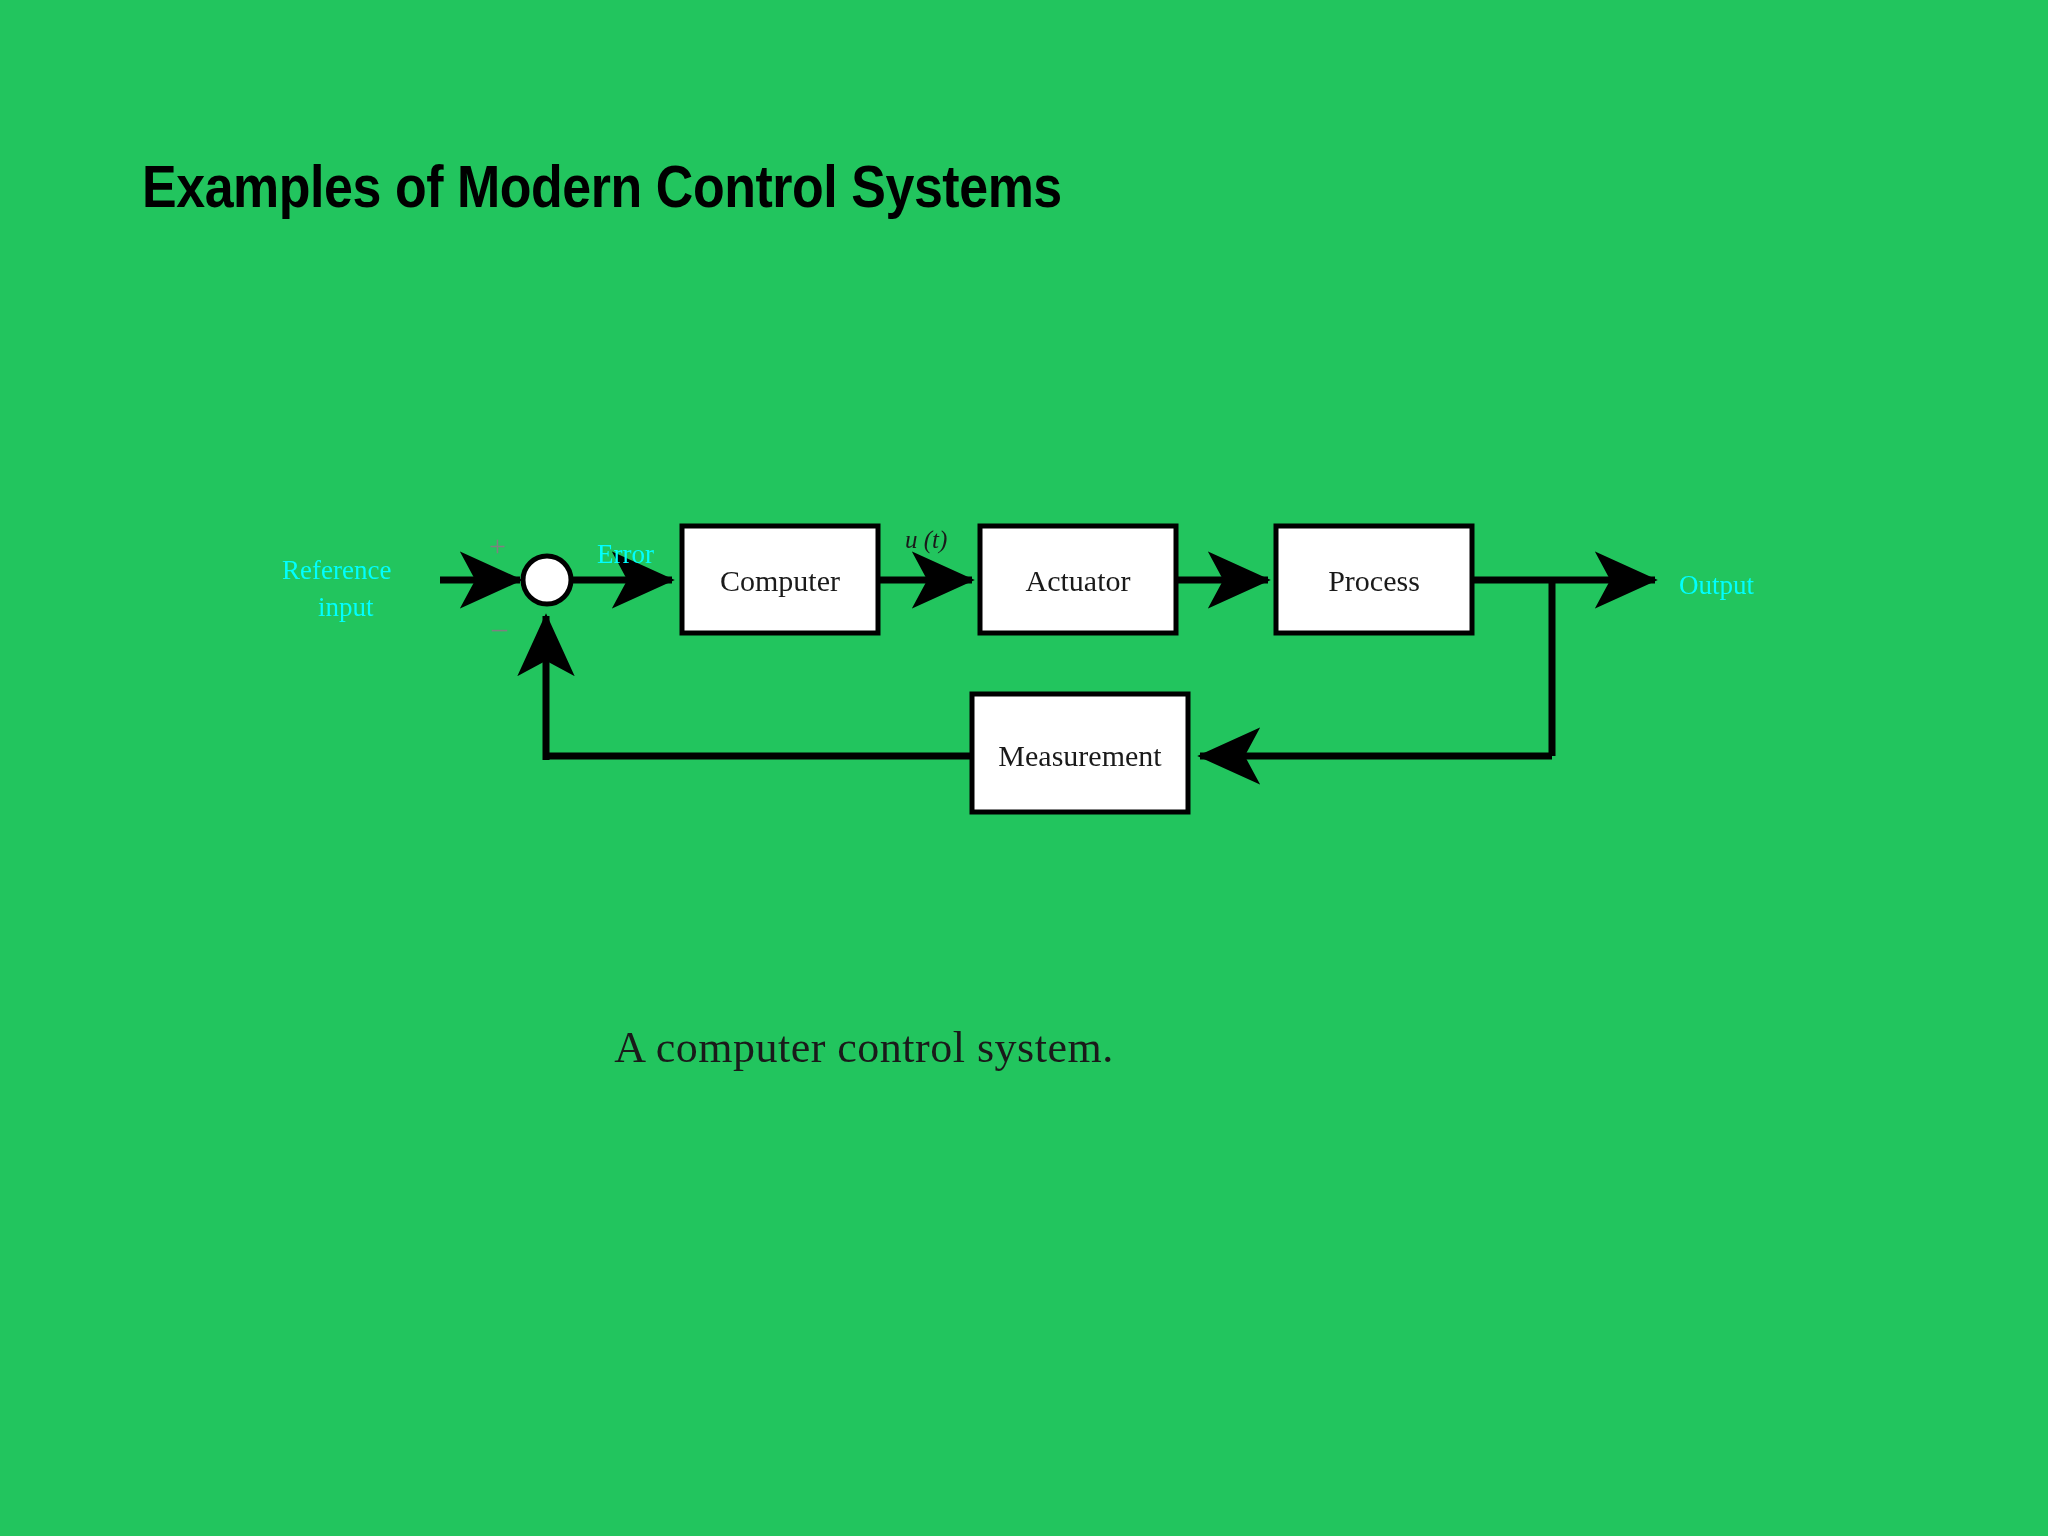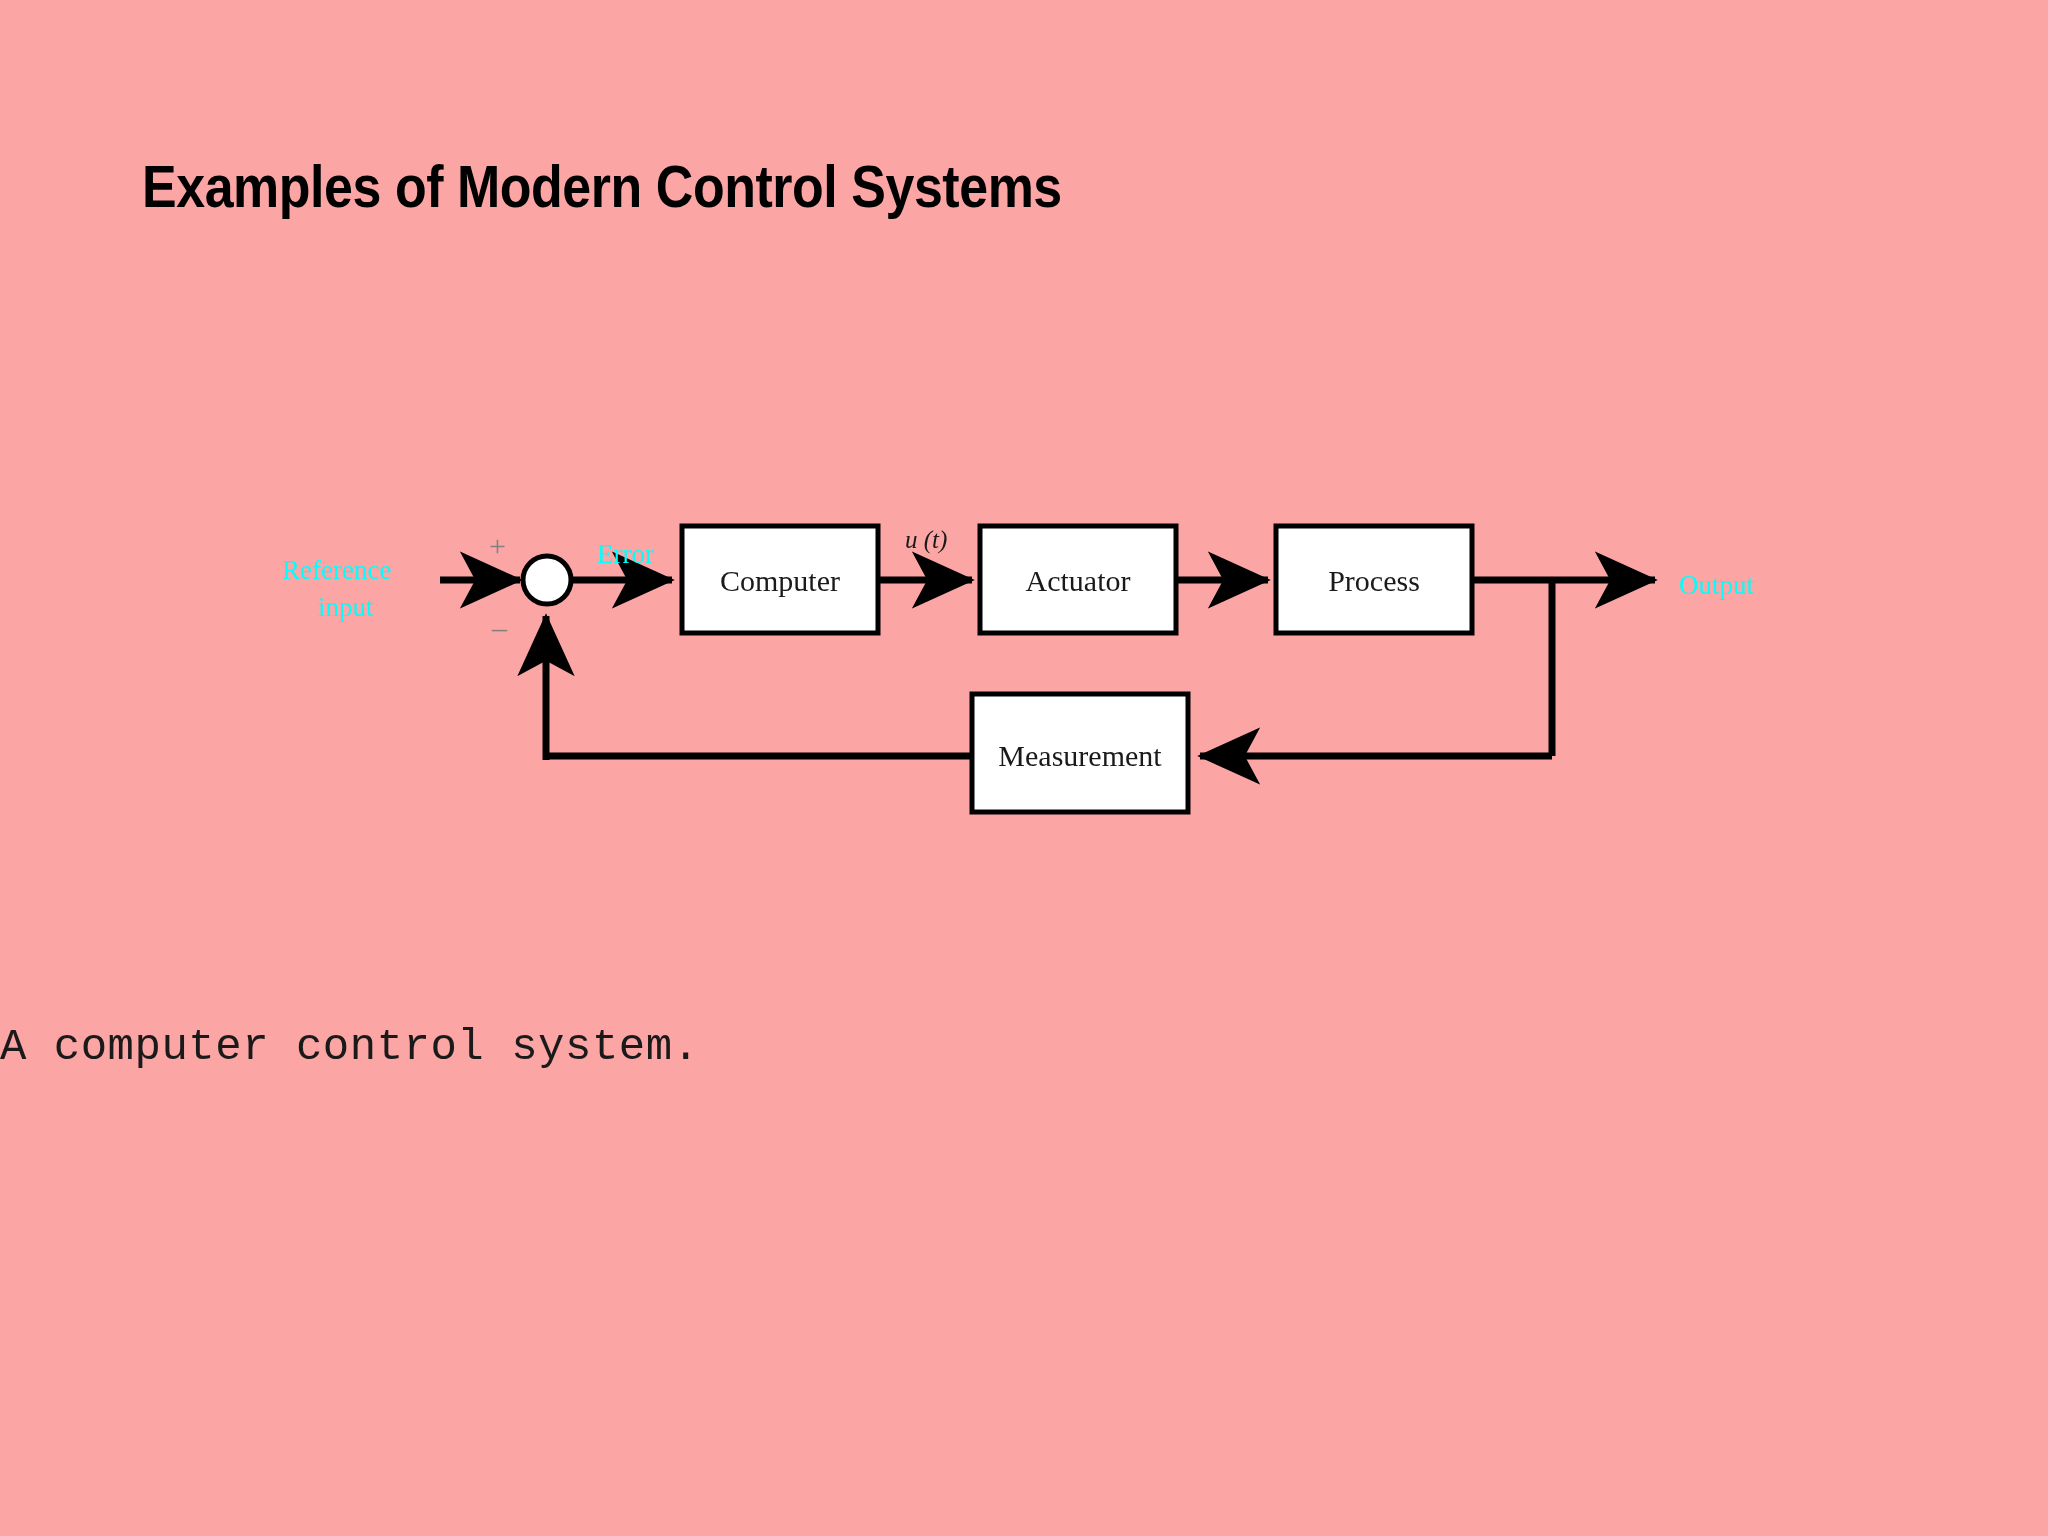--- a/index.html
+++ b/index.html
@@ -11,21 +11,21 @@
   body {
     width: 2048px;
     height: 1536px;
     position: relative;
     overflow: hidden;
     font-family: "Liberation Sans", sans-serif;
   }
   #slide {
     position: absolute;
     inset: 0;
-    background: #fca5a5;
+    background: #22c55e;
   }
   #slide-title {
     position: absolute;
     left: 142px;
     top: 118px;
     font-family: "Liberation Sans Narrow", "Liberation Sans", sans-serif;
     font-weight: bold;
     font-size: 59px;
     line-height: 1.0;
     letter-spacing: -0.5px;
@@ -68,21 +68,22 @@
   .sign-label {
     font-family: "Liberation Serif", "DejaVu Serif", serif;
     font-size: 30px;
     fill: #808080;
   }
   #figure-caption {
     position: absolute;
     left: 0;
     top: 1022px;
     width: 1728px;
-    font-family: Liberation Mono, monospace;
+    text-align: center;
+    font-family: Liberation Serif, serif;
     font-size: 44px;
     color: #1a1a1a;
     letter-spacing: 0.5px;
   }
 </style>
 </head>
 <body>
 
 <div id="slide">
 

